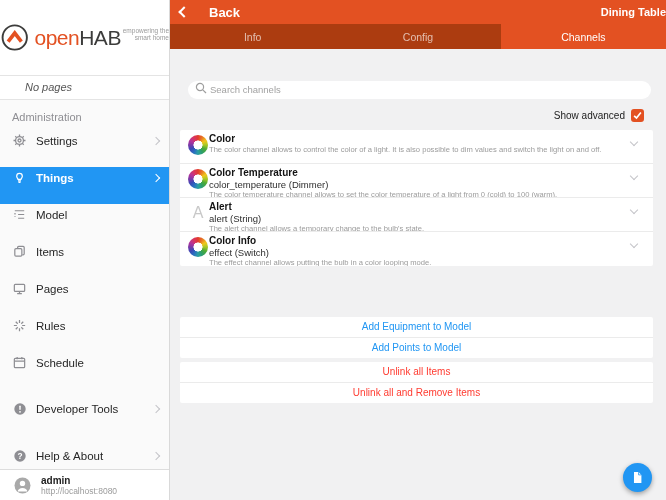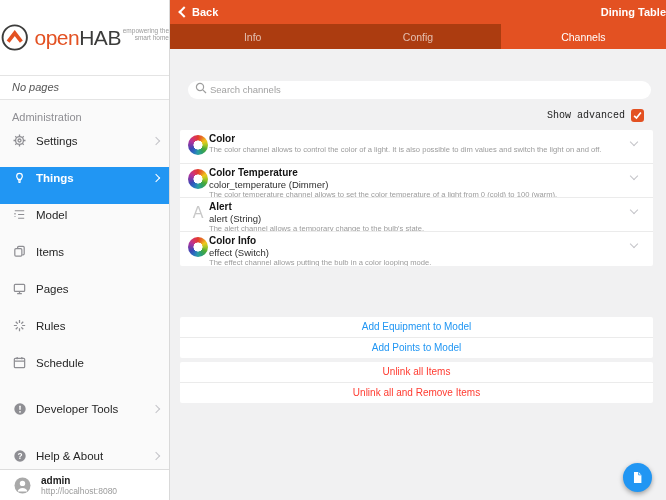--- a/index.html
+++ b/index.html
@@ -7,52 +7,52 @@
   .app{position:relative;width:666px;height:500px;background:#f1f1f2;overflow:hidden;}
 
   
   .sidebar{position:absolute;left:0;top:0;width:170px;height:500px;background:#fafafa;border-right:1px solid #d9d9d9;box-sizing:border-box;}
   .logo-area{height:75px;background:#fff;display:flex;align-items:center;justify-content:center;gap:5px;}
   .brand{display:flex;flex-direction:row;line-height:1;}
   .brand-main{font-size:21px;letter-spacing:-0.5px;}
   .brand-open{color:var(--accent-orange,#e35122);font-weight:400;}
   .brand-hab{color:#3c3c3b;font-weight:400;}
   .tagline{font-size:6.5px;color:#9a9a9a;text-align:right;margin-top:1px;}
-  .no-pages{height:23px;line-height:23px;background:#fff;border-top:1px solid #e4e4e4;border-bottom:1px solid #e4e4e4;font-style:italic;font-size:11px;color:#555;padding-left:12px;}
+  .no-pages{height:23px;line-height:23px;background:#fff;border-top:1px solid #e4e4e4;border-bottom:1px solid #e4e4e4;font-style:italic;font-size:11px;color:#555;padding-left:25px;}
   .admin-label{padding:11px 0 7px 12px;font-size:11px;color:#8e8e93;}
   .nav-item{height:21px;display:flex;align-items:center;padding:0 10px 16px 12px;gap:9px;font-size:11.5px;color:#262626;cursor:pointer;}
   .nav-item .nicon{width:15px;height:15px;flex:none;display:flex;align-items:center;justify-content:center;}
   .nav-item .nlabel{flex:1;white-space:nowrap;}
   .nav-item.active{background:var(--accent-blue,#2196f3);color:#fff;font-weight:700;}
   .nav-gap{height:9px;}
   .nav-item.secondary{margin-bottom:10px;}
   .chev{width:5px;height:5px;border-right:1.5px solid #c4c4c8;border-bottom:1.5px solid #c4c4c8;flex:none;}
   .chev.r{transform:rotate(-45deg);}
   .chev.d{transform:rotate(45deg);}
   .chev.white{border-color:#fff;}
   .user-bar{position:absolute;left:0;right:0;bottom:0;height:30px;background:#fff;border-top:1px solid #ddd;display:flex;align-items:center;padding-left:14px;gap:10px;cursor:pointer;}
   .user-name{font-size:10px;font-weight:700;color:#222;line-height:11px;}
   .user-url{font-size:8.5px;color:#9b9b9b;line-height:10px;}
 
   
   .main{position:absolute;left:170px;top:0;right:0;bottom:0;}
   .navbar{height:24px;background:var(--accent-orange,#e35122);display:flex;align-items:center;position:relative;}
-  .back-btn{display:flex;align-items:center;gap:4px;color:#fff;font-size:11px;font-weight:700;padding-left:10px;z-index:2;cursor:pointer;}
+  .back-btn{display:flex;align-items:center;gap:21px;color:#fff;font-size:13px;font-weight:700;padding-left:10px;z-index:2;cursor:pointer;}
   .back-chev{width:6px;height:6px;border-right:2px solid #fff;border-bottom:2px solid #fff;transform:rotate(135deg);}
   .nav-title{position:absolute;left:0;right:0;text-align:right;color:#fff;font-weight:700;font-size:11px;}
   .tabbar{height:25px;display:flex;background:var(--tab-inactive-bg,#ac3c10);}
   .tab{flex:1;display:flex;align-items:center;justify-content:center;font-size:10.5px;color:rgba(255,255,255,.66);cursor:pointer;}
   .tab.active{background:var(--accent-orange,#e35122);color:#fff;}
 
   .searchbar{position:relative;margin:30px 15px 0 18px;height:18px;}
   .searchbar input{width:100%;height:18px;box-sizing:border-box;border:none;border-radius:9px;padding:0 8px 0 22px;font-size:9.5px;color:#333;background:#fff;outline:none;font-family:"Liberation Sans",sans-serif;}
   .searchbar input::placeholder{color:#a2a2a2;}
   .search-icon{position:absolute;left:7px;top:3px;width:12px;height:12px;}
 
-  .advanced-row{display:flex;justify-content:flex-end;align-items:center;margin:12px 22px 0 0;gap:6px;font-family:Liberation Mono, monospace;}
+  .advanced-row{display:flex;justify-content:flex-end;align-items:center;margin:12px 22px 0 0;gap:6px;}
   .advanced-label{font-size:10px;color:#1c1c1c;}
   .checkbox{width:13px;height:13px;border-radius:3px;background:var(--accent-orange,#e35122);display:flex;align-items:center;justify-content:center;cursor:pointer;}
 
   .card{background:#fff;margin:0 13px 0 10px;border-radius:2px;}
   .channels-card{margin-top:8px;}
   .channel{position:relative;height:34px;box-sizing:border-box;border-bottom:1px solid #ebebeb;padding:3px 40px 0 8px;display:flex;gap:1px;cursor:pointer;}
   .channel:last-child{border-bottom:none;}
   .ch-icon{width:20px;height:20px;flex:none;margin-top:2px;}
   .wheel{border-radius:50%;background:
     radial-gradient(circle at 50% 50%, #fff 0 4.3px, rgba(255,255,255,0) 4.8px),

